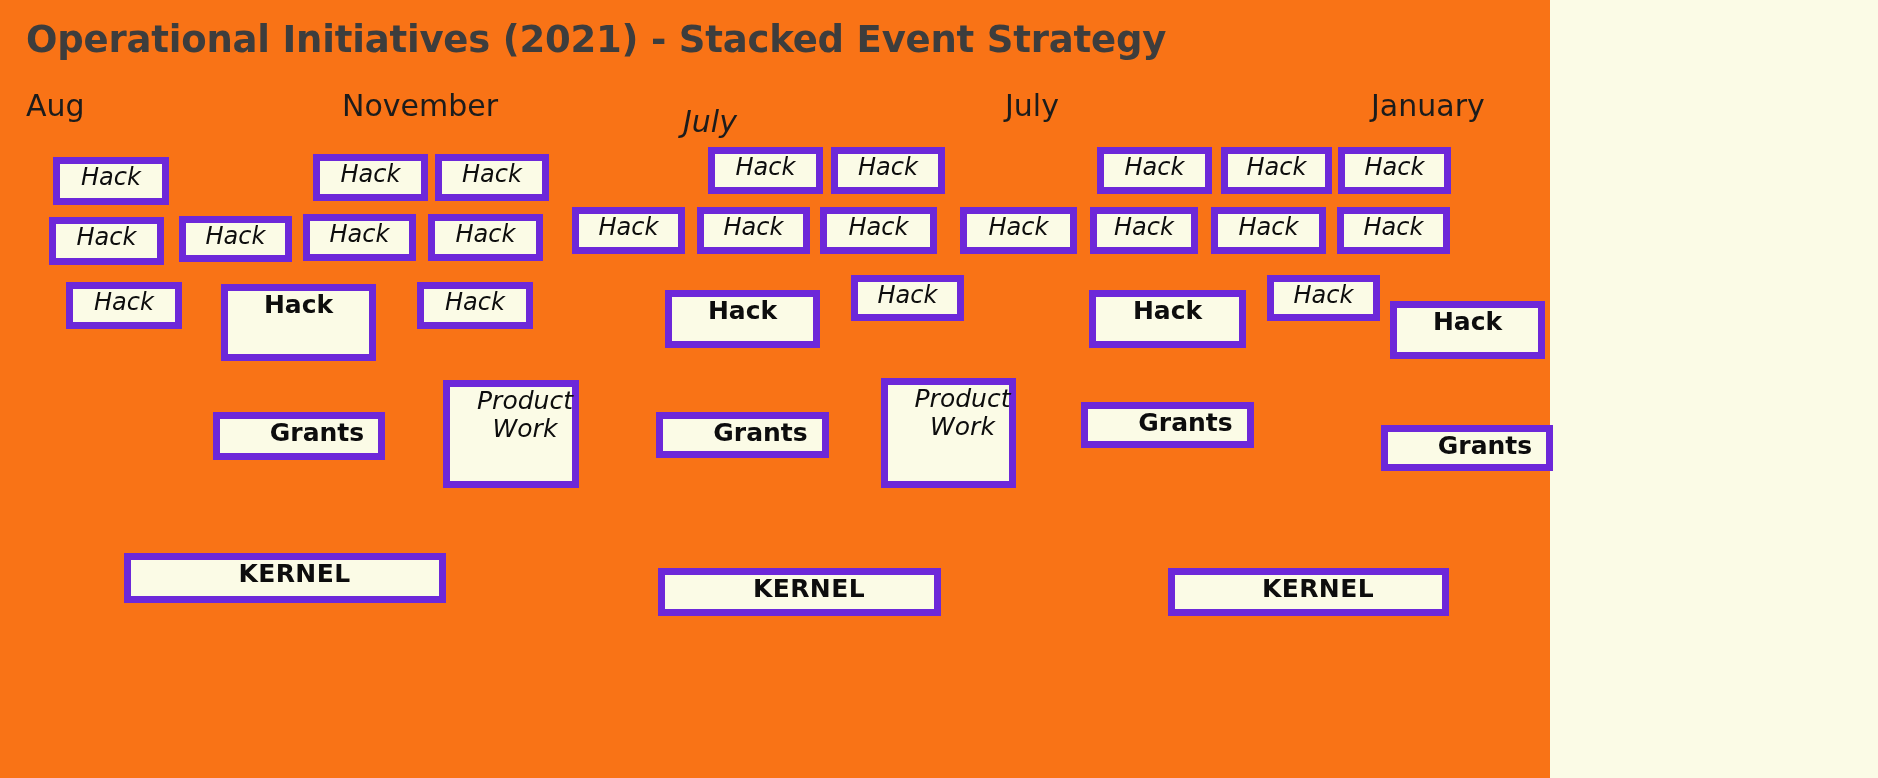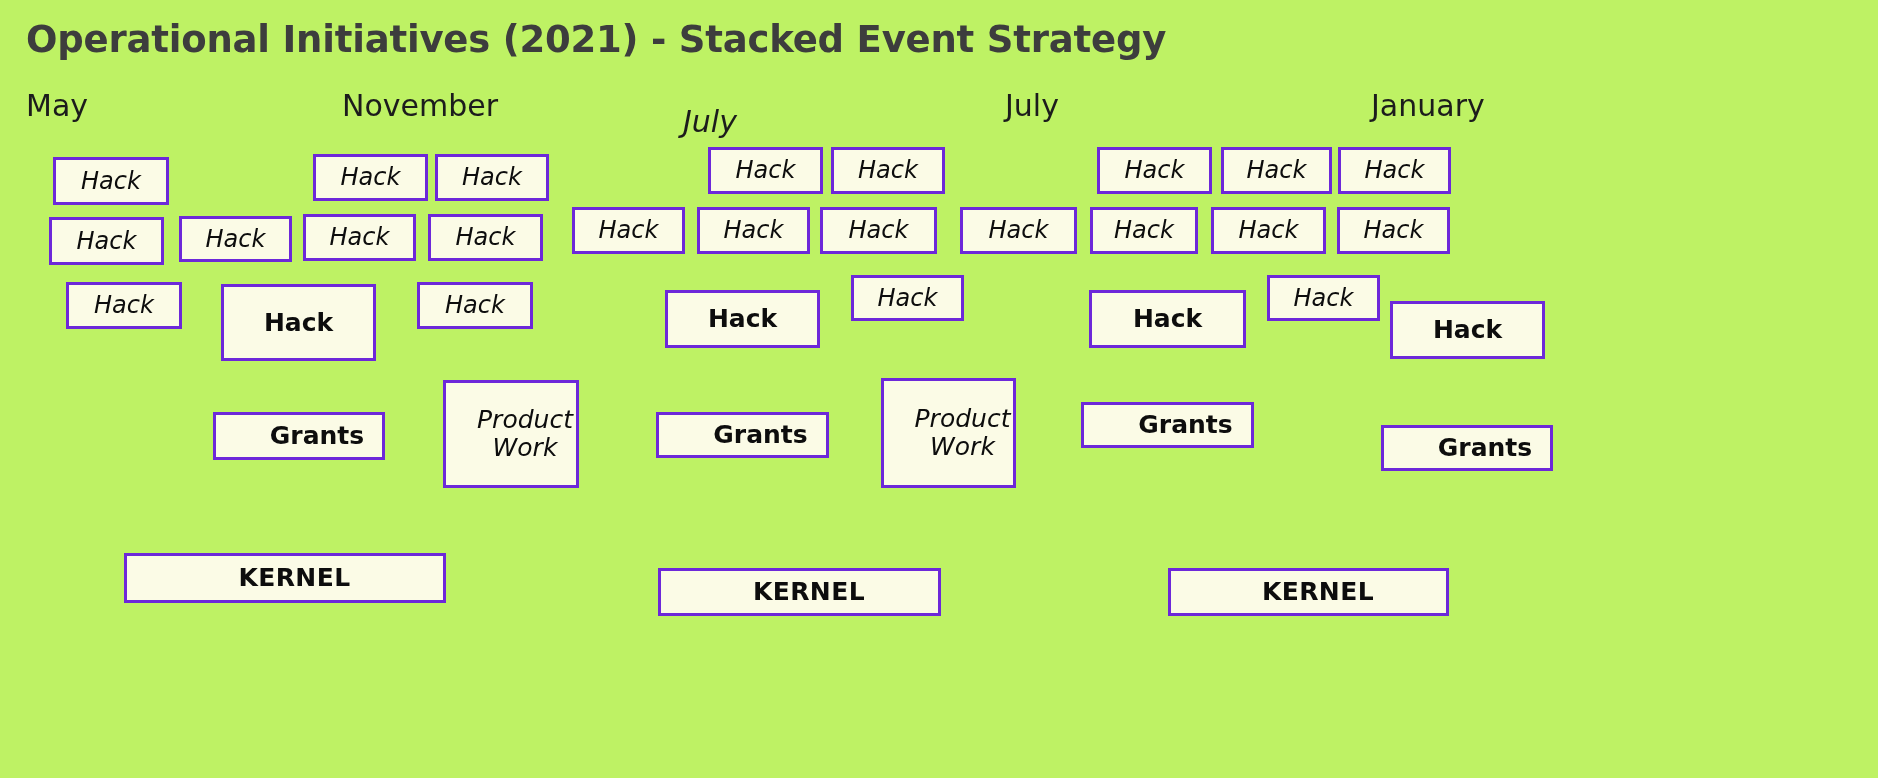--- a/index.html
+++ b/index.html
@@ -8,23 +8,23 @@
   }
   body {
     width: 1878px;
     height: 778px;
     background: #fbfbe6;
     font-family: "DejaVu Sans", "Liberation Sans", sans-serif;
     overflow: hidden;
   }
   #canvas {
     position: relative;
-    width: 1878px;
+    width: 1550px;
     height: 778px;
-    background: #bef264;
+    background: #f97316;
   }
   .chart-title {
     position: absolute;
     left: 26px;
     top: 18px;
     font-size: 37px;
     font-weight: bold;
     color: #3d3d3d;
     letter-spacing: -0.2px;
     white-space: nowrap;
@@ -32,24 +32,24 @@
   .axis-label {
     position: absolute;
     font-size: 30px;
     color: #1c1c1c;
     font-weight: normal;
     white-space: nowrap;
   }
   .evbox {
     position: absolute;
     box-sizing: border-box;
-    border: 3px solid #6d28d9;
+    border: 7px solid #6d28d9;
     background: #fbfbe6;
     display: flex;
-    align-items: center;
+    align-items: flex-start;
     justify-content: center;
     text-align: center;
     color: #0d0d0d;
     line-height: 1.12;
   }
   .evbox .lbl {
     display: block;
     width: 100%;
     text-align: center;
     white-space: pre-line;
@@ -85,21 +85,21 @@
   }
 </style>
 </head>
 <body>
 
 <div id="canvas">
 
   <div class="chart-title">Operational Initiatives (2021) - Stacked Event Strategy</div>
 
   <div id="axis-labels">
-      <div class="axis-label" style="left: 26px; top: 88px;">May</div>
+      <div class="axis-label" style="left: 26px; top: 88px;">Aug</div>
       <div class="axis-label" style="left: 342px; top: 88px;">November</div>
       <div class="axis-label" style="left: 683px; top: 104px; font-style: italic;">July</div>
       <div class="axis-label" style="left: 1005px; top: 88px;">July</div>
       <div class="axis-label" style="left: 1371px; top: 88px;">January</div>
     </div>
 
   <div id="boxes-layer">
       <div class="evbox" style="left: 53px; top: 157px; width: 116px; height: 48px;">
         <span class="lbl t-hack-sm">Hack</span>
       </div>

